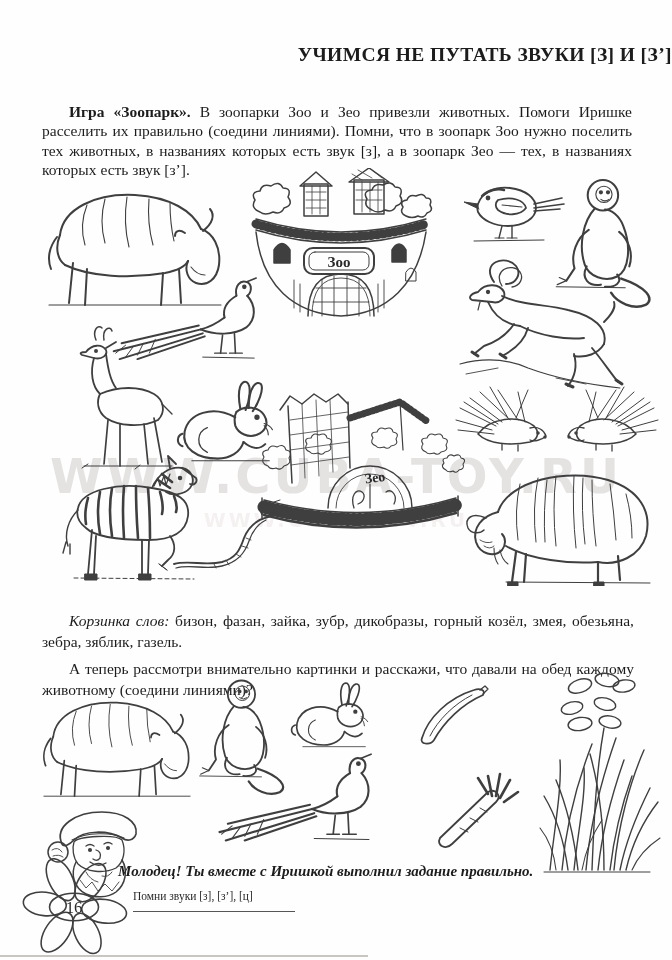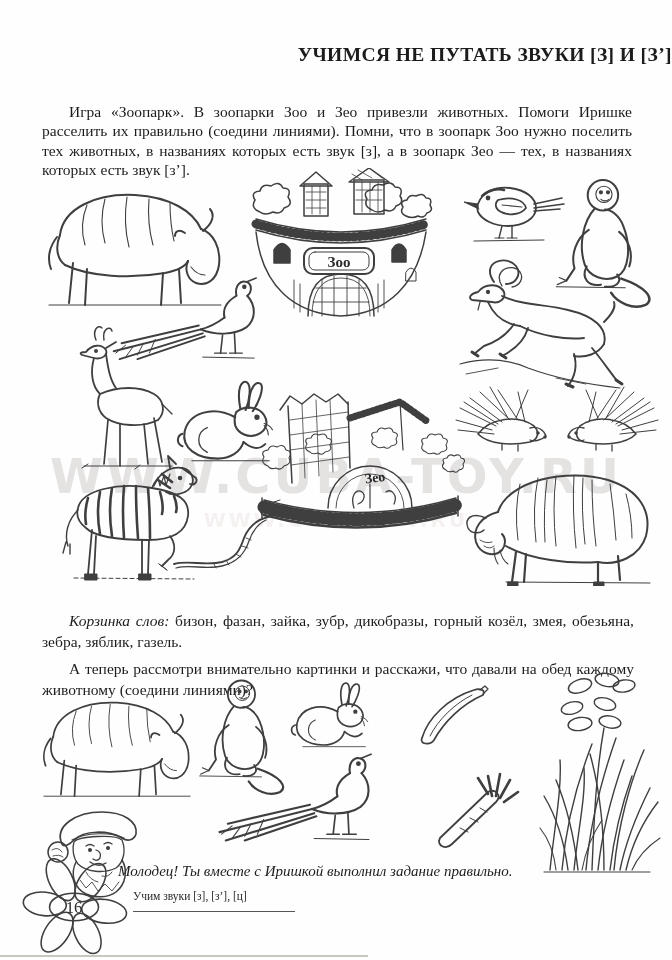--- a/index.html
+++ b/index.html
@@ -4,24 +4,24 @@
 <style>
   html,body{margin:0;padding:0;}
   body{width:672px;height:960px;background:#f4f2f0;font-family:"Liberation Serif",serif;}
   .page{position:relative;width:672px;height:960px;background:#fefefe;overflow:hidden;color:#1c1c1c;}
   .title{position:absolute;top:44px;left:0;width:672px;text-align:right;
          font-size:19.5px;font-weight:bold;letter-spacing:.4px;}
   .para{position:absolute;font-size:15.5px;line-height:19.5px;text-align:justify;text-indent:27px;}
   .p1{top:86px;left:42px;width:590px;}
   .basket{top:594px;left:42px;width:592px;line-height:21px;}
   .task2{top:642px;left:42px;width:592px;line-height:21px;}
-  .lead-bold{font-weight:normal;}
+  .lead-bold{font-weight:bold;}
   .lead-italic{font-style:italic;margin-top:36px;}
   .praise{position:absolute;top:848px;left:118px;width:525px;font-size:15px;
-          font-weight:normal;font-style:italic;}
+          font-weight:bold;font-style:italic;}
   .series{position:absolute;top:890px;left:133px;font-size:11.5px;color:#2a2a2a;}
   .series-line{position:absolute;top:911px;left:133px;width:162px;height:0;border-top:1px solid #555;}
   .scan-edge{position:absolute;bottom:3px;left:0;width:368px;height:2px;background:#c9c6c2;}
   .illo{position:absolute;}
   .wm{position:absolute;left:0;width:672px;text-align:center;
       font-family:"DejaVu Sans",sans-serif;font-weight:bold;white-space:nowrap;
       color:rgba(168,158,158,.30);text-shadow:1px 1px 0 rgba(255,255,255,.9);
       letter-spacing:3px;pointer-events:none;}
   .wm-main{top:448px;font-size:48px;}
   .wm-faint{top:508px;font-size:20px;color:rgba(190,160,160,.15);}
@@ -395,17 +395,17 @@
           <ellipse cx="85" cy="50" rx="23" ry="12"></ellipse>
         </g>
       <g transform="rotate(304 54 50)">
           <ellipse cx="84" cy="50" rx="22" ry="12"></ellipse>
         </g>
       <ellipse cx="54" cy="50" rx="25" ry="14"></ellipse>
       <text class="pagenum-text" x="54" y="56" font-size="17" text-anchor="middle">16</text>
     </g>
   </svg>
 
-  <div class="series">Учим звуки [з], [з’], [ц]</div>
+  <div class="series">Помни звуки [з], [з’], [ц]</div>
   <div class="series-line"></div>
   <div class="scan-edge"></div>
 
 </div>
 
 </body></html>

